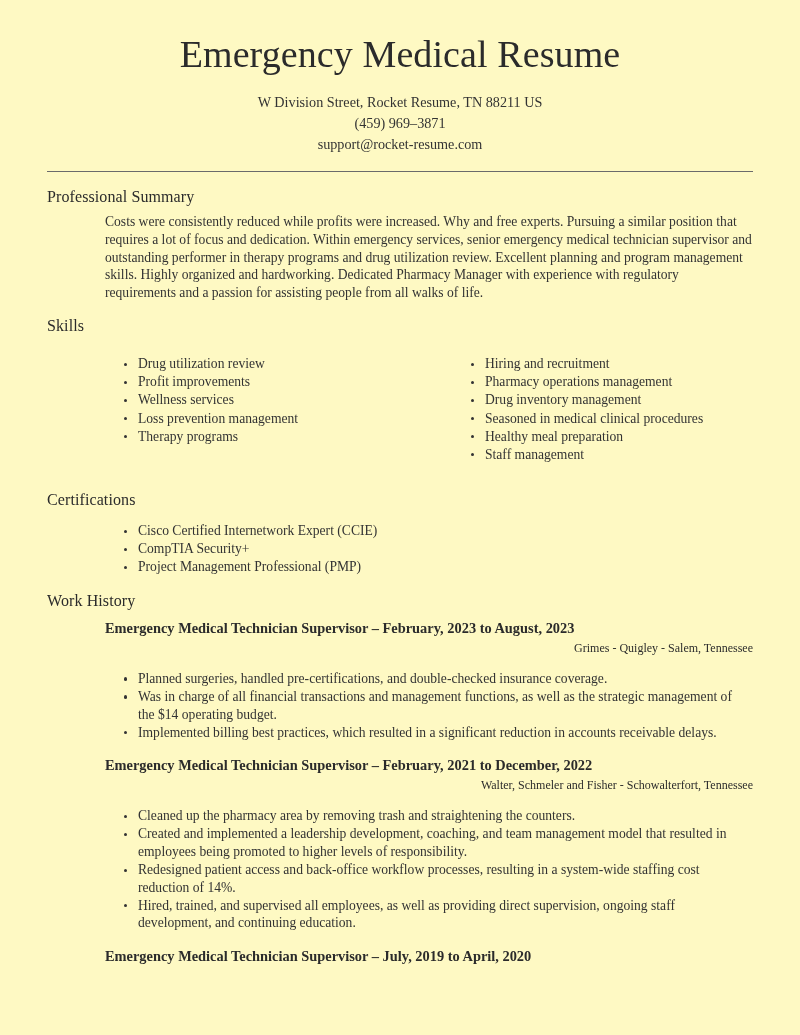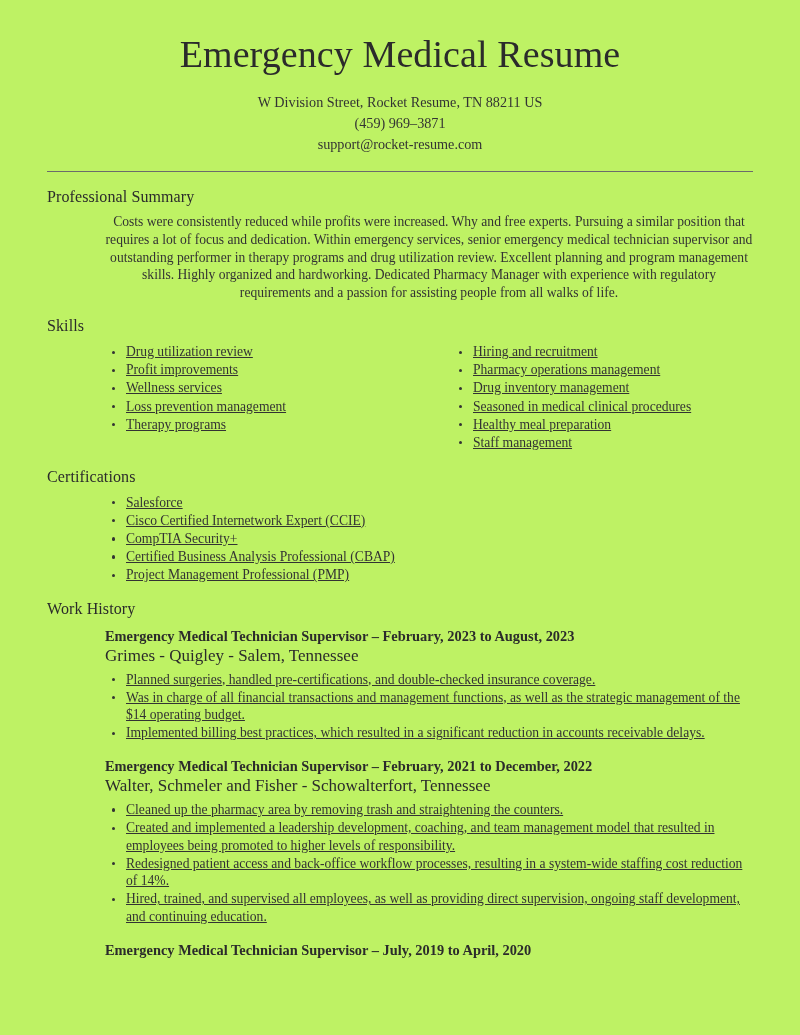--- a/index.html
+++ b/index.html
@@ -15,21 +15,21 @@
     color: #333333;
     -webkit-font-smoothing: antialiased;
   }
 
   .page {
     width: 800px;
     height: 1035px;
     box-sizing: border-box;
     padding: 0 47px;
     position: relative;
-    background: #bef264;
+    background: #fef9c3;
   }
 
   
   .resume-header {
     padding-top: 33px;
     text-align: center;
   }
   .resume-name {
     font-size: 38px;
     line-height: 1.12;
@@ -68,29 +68,28 @@
 
   .section-body {
     padding-left: 58px;
   }
 
   .summary-text {
     font-size: 13.6px;
     line-height: 17.6px;
     color: #333333;
     margin: 0;
-    text-align: center;
+    text-align: left;
   }
 
   
   ul.bullets {
     list-style: none;
-    margin: 0;
+    margin: 12px;
     padding: 0;
-    text-decoration: underline;
   }
   ul.bullets > li {
     position: relative;
     padding-left: 21px;
     font-size: 13.6px;
     line-height: 17.6px;
     color: #333333;
     margin-bottom: 0.5px;
   }
   ul.bullets > li::before {
@@ -121,24 +120,25 @@
     margin-bottom: 14px;
   }
   .job-title {
     font-size: 14.4px;
     line-height: 20px;
     color: #2b2b2b;
     margin: 0;
     font-weight: bold;
   }
   .job-employer {
-    font-size: 17px;
+    font-size: 12px;
     line-height: 20px;
     color: #2b2b2b;
     margin: 0 0 5px 0;
+    text-align: right;
   }
   .job .bullets > li {
     margin-bottom: 0.5px;
   }
   .job:last-child {
     margin-bottom: 0;
   }
 </style>
 </head>
 <body>
@@ -184,24 +184,22 @@
             </ul>
         </div>
       </div>
     </div>
   </div>
 
   <div class="section">
     <h2 class="section-title">Certifications</h2>
     <div class="section-body">
       <ul class="bullets">
-          <li>Salesforce</li>
           <li>Cisco Certified Internetwork Expert (CCIE)</li>
           <li>CompTIA Security+</li>
-          <li>Certified Business Analysis Professional (CBAP)</li>
           <li>Project Management Professional (PMP)</li>
         </ul>
     </div>
   </div>
 
   <div class="section">
     <h2 class="section-title">Work History</h2>
     <div class="section-body">
       <div>
           <div class="job">

